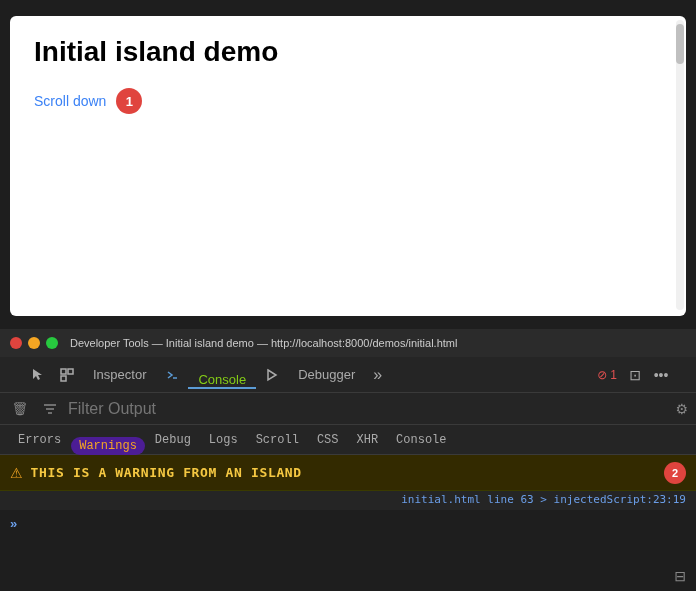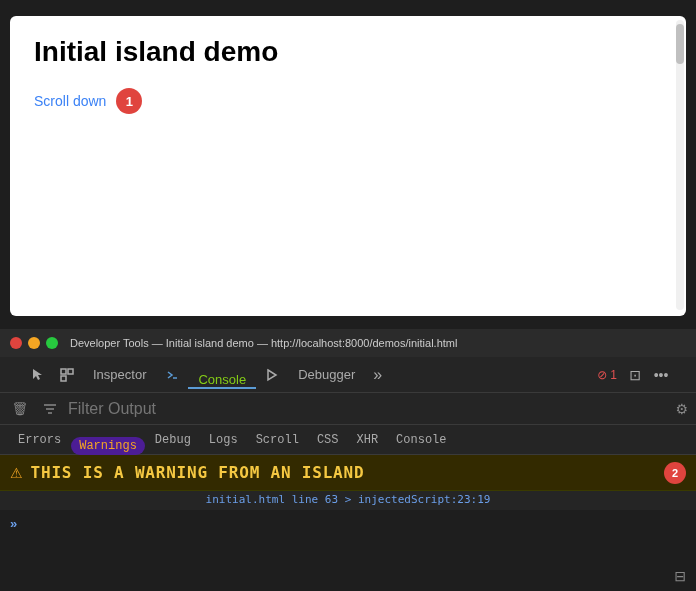--- a/index.html
+++ b/index.html
@@ -257,21 +257,21 @@
     }
 
     .warning-icon {
       color: #f5a623;
       font-size: 14px;
       flex-shrink: 0;
     }
 
     .warning-text {
       color: #f5c842;
-      font-size: 16px;
+      font-size: 13px;
       font-family: monospace;
       font-weight: bold;
       letter-spacing: 0.05em;
       flex: 1;
     }
 
     .warning-badge2 {
       display: inline-flex;
       align-items: center;
       justify-content: center;
@@ -281,21 +281,21 @@
       background: #e0443e;
       color: #fff;
       font-size: 11px;
       font-weight: bold;
       flex-shrink: 0;
     }
 
     
     .source-line {
       padding: 2px 10px 4px;
-      text-align: center;
+      text-align: right;
       font-size: 11px;
       font-family: monospace;
       color: #6b9ee8;
       background: #252525;
     }
 
     
     .console-prompt {
       padding: 6px 10px;
       display: flex;

